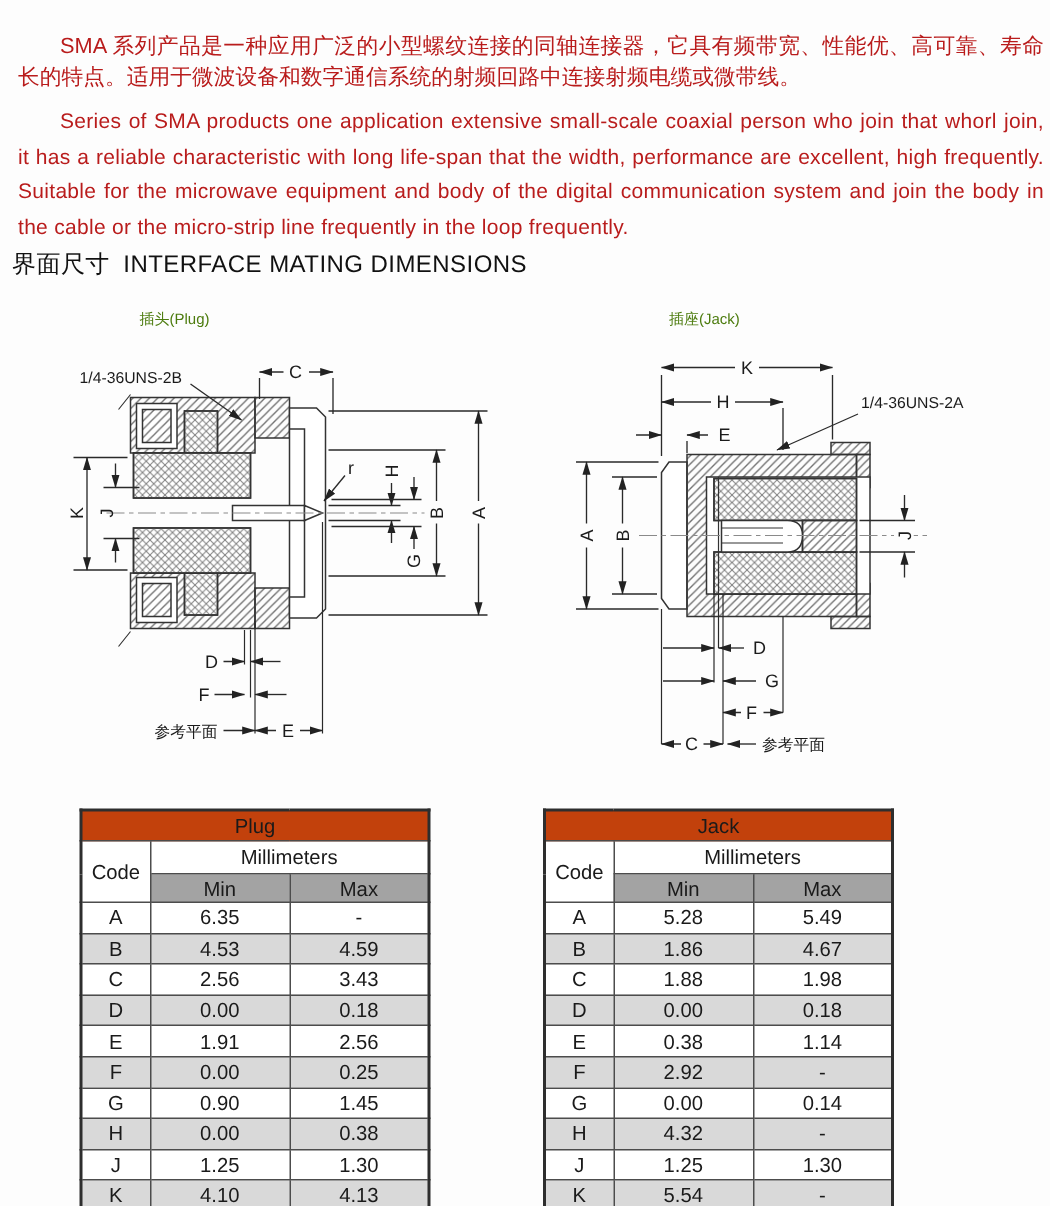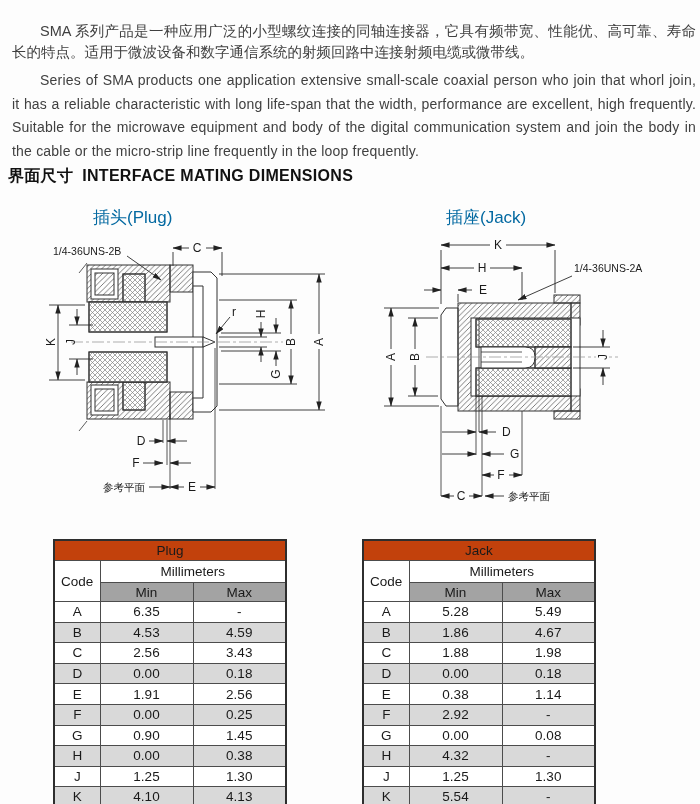--- a/index.html
+++ b/index.html
@@ -3,31 +3,31 @@
 <meta charset="utf-8">
 <style>
   html,body{margin:0;padding:0;}
   body{
     width:700px;height:804px;position:relative;overflow:hidden;
     background:#fdfdfd;color:#1c1c1c;
     font-family:"Liberation Sans","DejaVu Sans",sans-serif;
   }
   .para{
     position:absolute;left:12px;width:684px;
-    text-align:justify;text-indent:28px;color:#404040;
+    text-align:justify;text-indent:28px;color:#b91c1c;
   }
   .para-cn{top:6px;font-size:14.5px;line-height:21.5px;}
   .para-en{top:55px;font-size:14px;line-height:23.5px;letter-spacing:.2px;}
   .section-title{
-    position:absolute;left:8px;top:166px;font-weight:bold;font-size:16px;
+    position:absolute;left:8px;top:166px;font-weight:normal;font-size:16px;
     color:#111;letter-spacing:.3px;white-space:nowrap;
   }
   .section-title .en{margin-left:9px;}
   .diagram-label{
-    position:absolute;top:206px;font-size:17px;color:#0369a1;white-space:nowrap;
+    position:absolute;top:206px;font-size:10px;color:#4d7c0f;white-space:nowrap;
   }
   .plug-label{left:93px;}
   .jack-label{left:446px;}
   svg.drawing{position:absolute;top:230px;}
   #plug-svg{left:25px;}
   #jack-svg{left:358px;}
   .dim-table{
     position:absolute;top:539px;border-collapse:collapse;table-layout:fixed;
     width:232px;background:#fff;border:2px solid #2e2e2e;
     font-size:13.5px;color:#1a1a1a;
@@ -346,21 +346,21 @@
         <td>1.14</td>
       </tr>
     <tr>
         <td>F</td>
         <td>2.92</td>
         <td>-</td>
       </tr>
     <tr>
         <td>G</td>
         <td>0.00</td>
-        <td>0.08</td>
+        <td>0.14</td>
       </tr>
     <tr>
         <td>H</td>
         <td>4.32</td>
         <td>-</td>
       </tr>
     <tr>
         <td>J</td>
         <td>1.25</td>
         <td>1.30</td>

